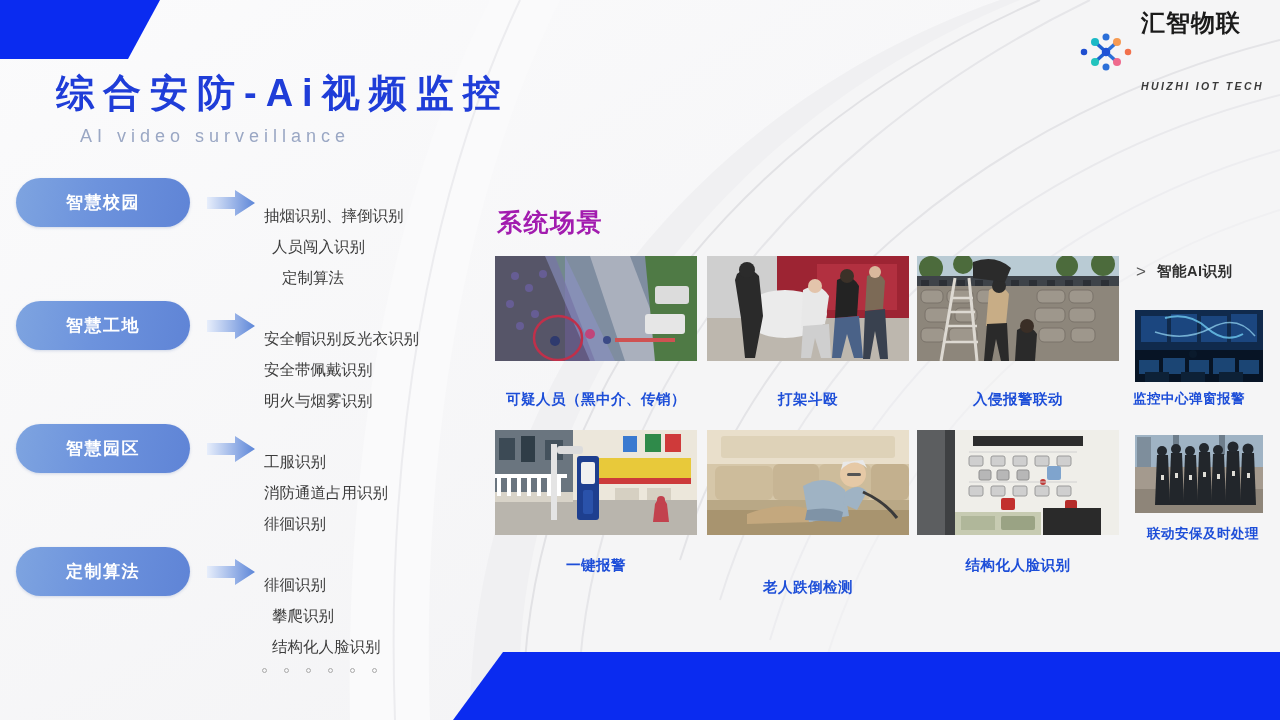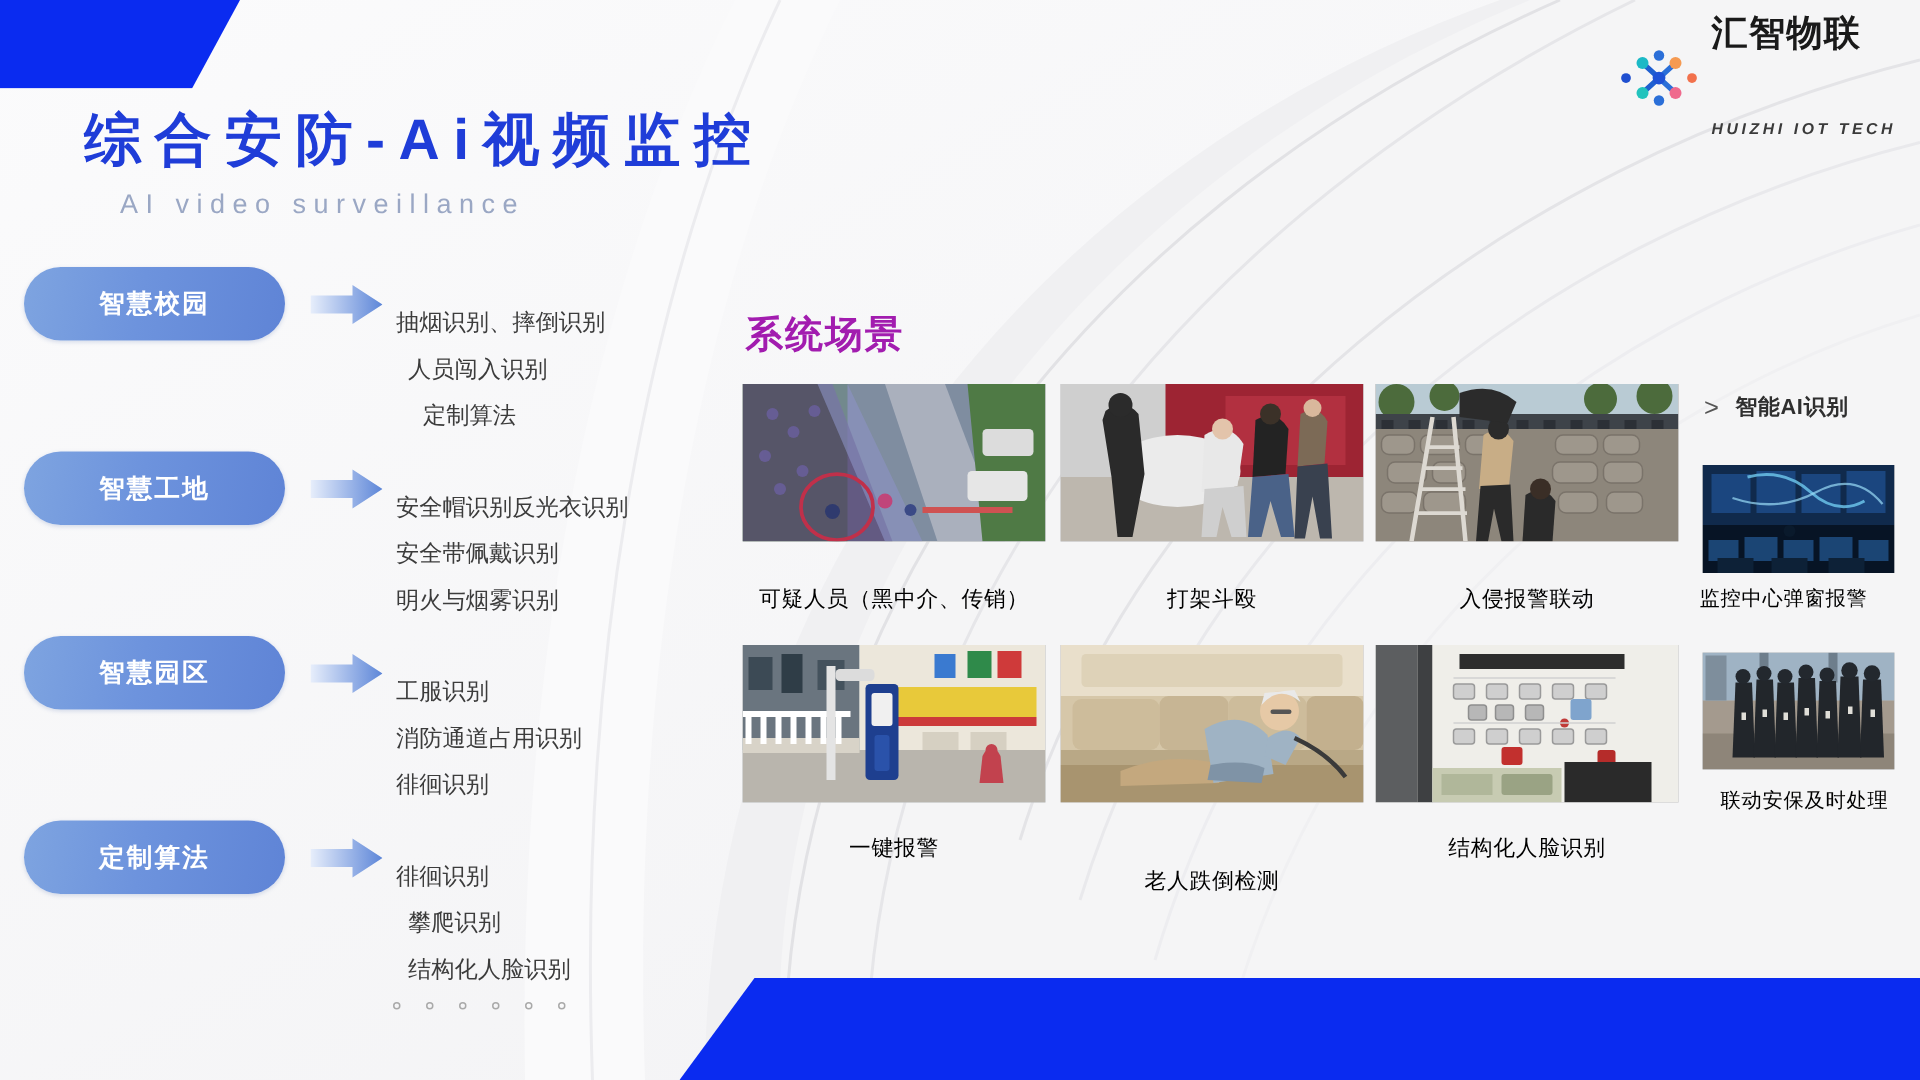--- a/index.html
+++ b/index.html
@@ -107,21 +107,21 @@
     letter-spacing: 1.5px;
   }
   .thumb {
     position: absolute;
     overflow: hidden;
     background: #bdbdbd;
   }
   .thumb svg { display: block; width: 100%; height: 100%; }
   .cap {
     position: absolute;
-    font-size: 14.5px; color: #000000; font-weight: normal;
+    font-size: 14.5px; color: #1d4ed8; font-weight: bold;
     white-space: nowrap; letter-spacing: .5px;
     text-align: center;
   }
   .cap.small { font-size: 13.5px; }
 
   .ai-tag {
     position: absolute; left: 1136px; top: 262px;
     display: flex; align-items: center; gap: 11px;
     white-space: nowrap;
   }

